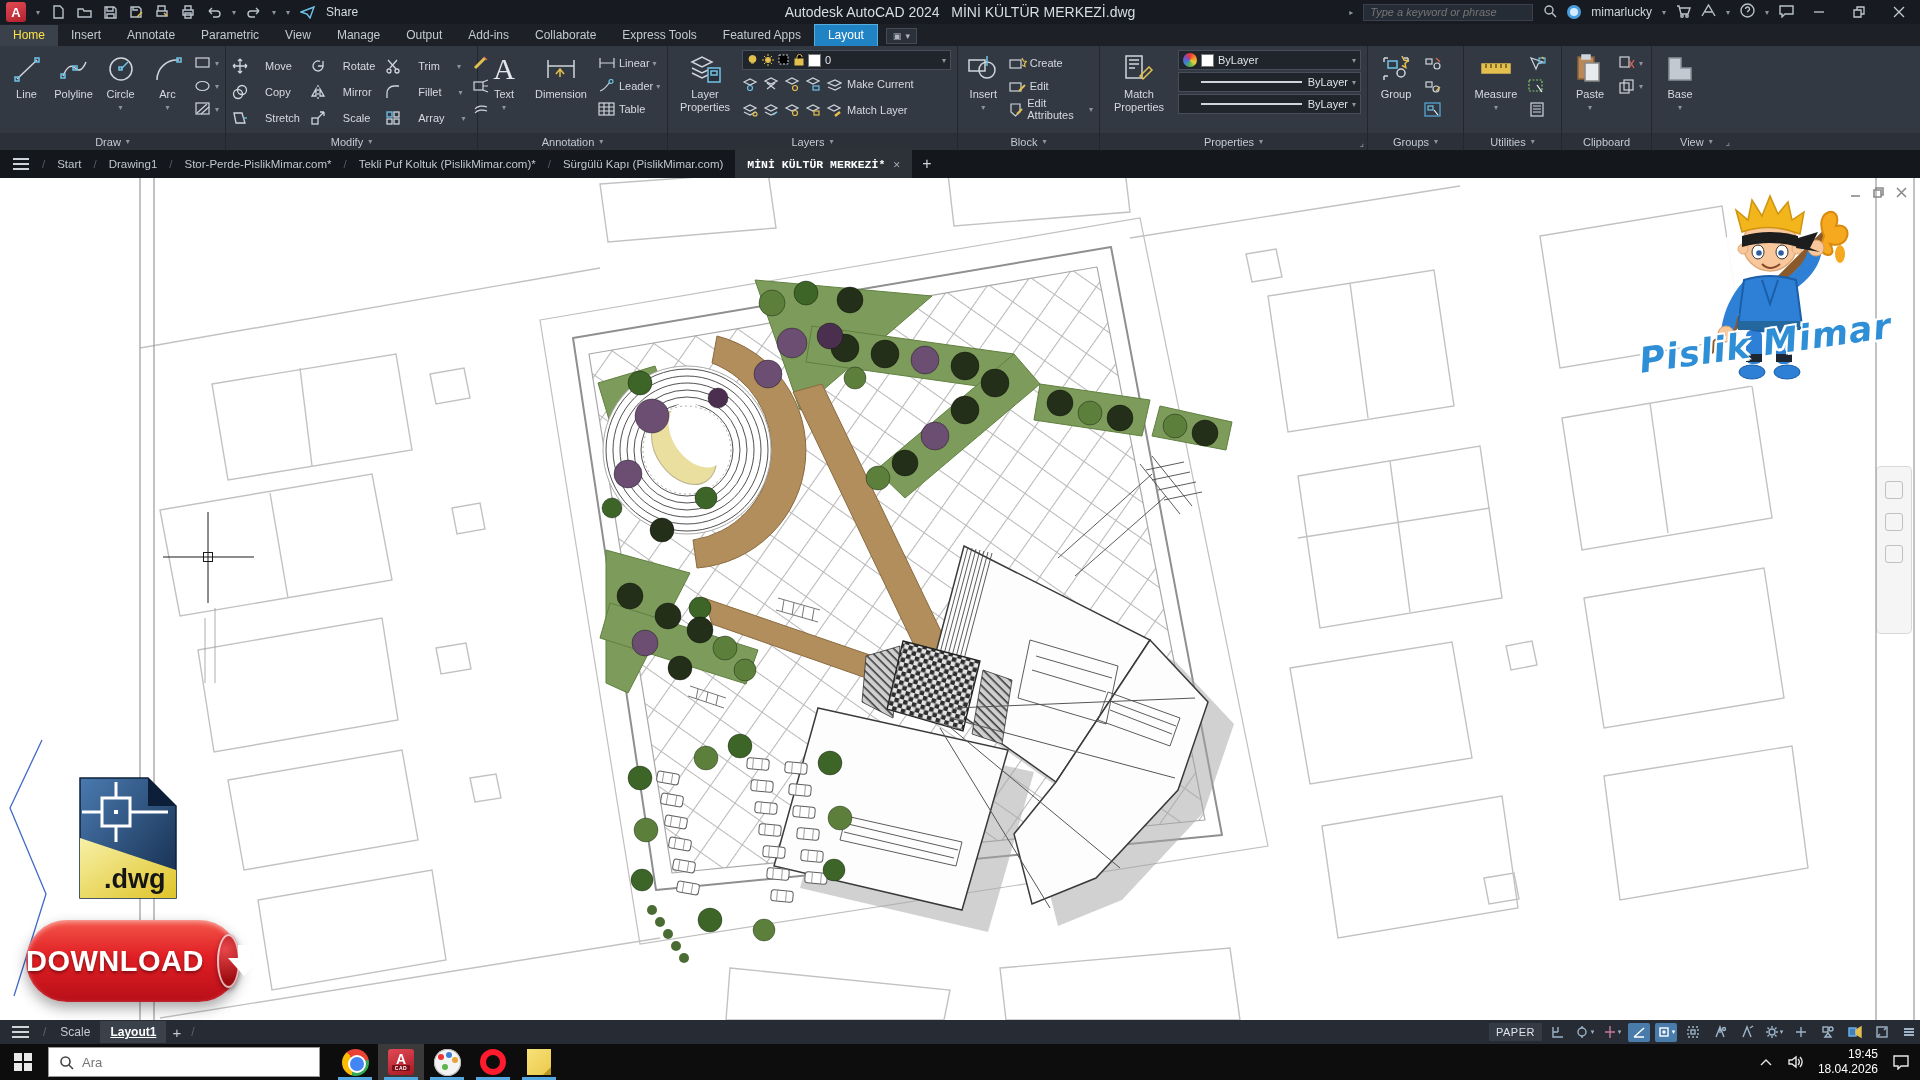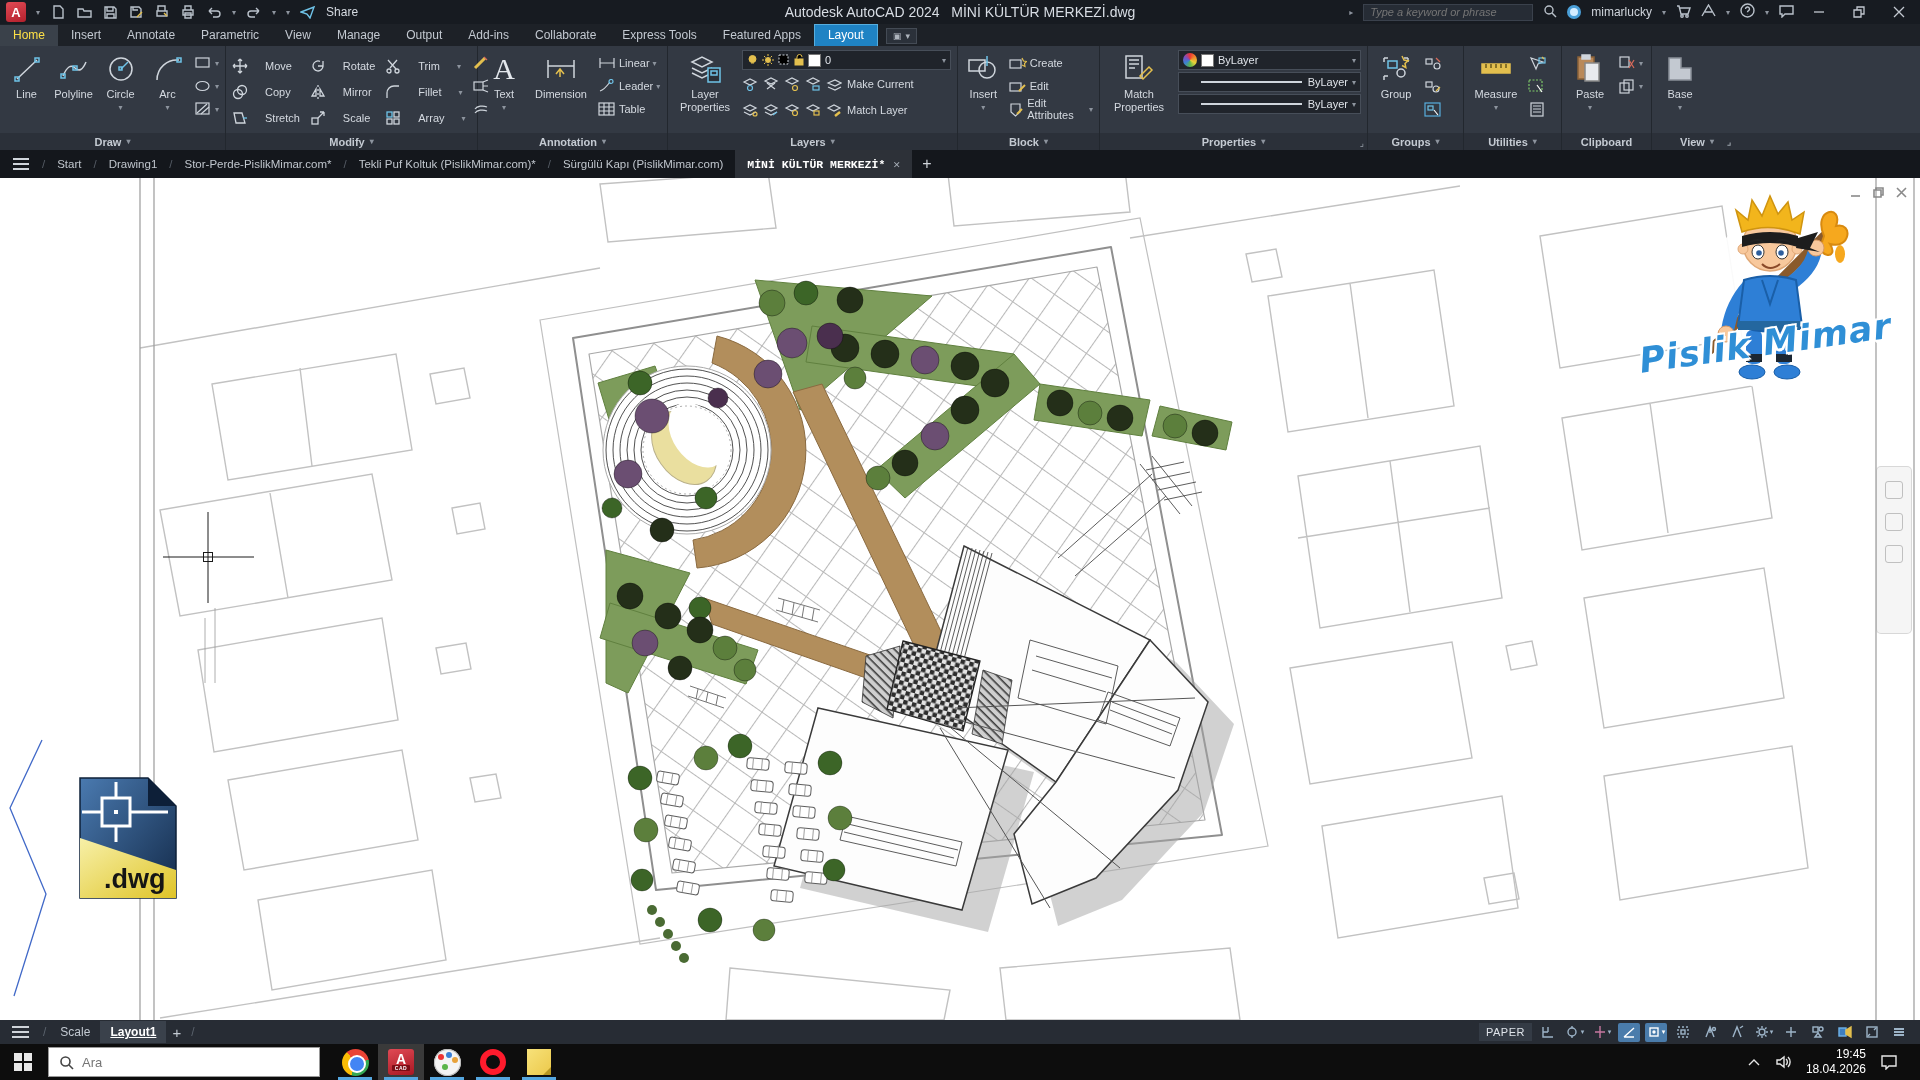--- a/index.html
+++ b/index.html
@@ -25,21 +25,21 @@
   
   #ribbontabs{position:absolute;left:0;top:24px;width:1920px;height:22px;background:#1d2127;display:flex;align-items:flex-end;color:#c3c9d1;font-size:12px;}
   .rtab{padding:3px 13px 4px;cursor:default;}
   .rtab.active{background:#3a414a;color:#fde047;}
   .rtab.ctx{background:#1f83c4;color:#fff;border:1px solid #57aede;border-bottom:none;}
   .rtab-mini{margin-left:8px;background:#2b313a;border:1px solid #444b55;padding:1px 6px;font-size:9px;color:#aeb5bd;display:flex;gap:4px;align-items:center;height:16px;margin-bottom:2px;}
   
   #ribbon{position:absolute;left:0;top:46px;width:1920px;height:104px;background:#333943;display:flex;color:#d5dae1;}
   .panel{border-right:1px solid #22272e;display:flex;flex-direction:column;position:relative;}
   .panel-body{flex:1;display:flex;padding:4px 6px 0;gap:6px;}
-  .panel-title{height:17px;background:#2b3039;font-size:11px;color:#c4cad2;display:flex;align-items:center;justify-content:center;gap:5px;font-weight:bold;}
+  .panel-title{height:17px;background:#2b3039;font-size:11px;color:#c4cad2;display:flex;align-items:center;justify-content:center;gap:5px;}
   .bigbtn{width:54px;display:flex;flex-direction:column;align-items:center;font-size:11px;text-align:center;line-height:1.15;gap:2px;padding-top:2px;}
   .bigbtn .bicon{width:34px;height:34px;display:flex;align-items:center;justify-content:center;}
   .bigbtn svg{stroke:#cfd5dc;fill:none;stroke-width:1.5;}
   .minicol{display:flex;flex-direction:column;justify-content:flex-start;gap:5px;padding-top:4px;}
   .mini{display:flex;align-items:center;gap:3px;height:18px;font-size:11px;}
   .mini svg{stroke:#cfd5dc;fill:none;stroke-width:1.2;}
   .mgrid{display:grid;grid-template-columns:auto auto auto;grid-auto-rows:26px;column-gap:10px;align-content:start;padding-top:3px;}
   .mitem{display:flex;align-items:center;gap:17px;font-size:11px;white-space:nowrap;text-align:center;}
   .mitem svg{stroke:#cfd5dc;fill:none;stroke-width:1.3;}
   .cyn{stroke:#6fc3e8 !important;}
@@ -72,21 +72,21 @@
   .dl-arrow-stem{position:absolute;left:21px;top:11px;width:12px;height:15px;background:#fff;}
   .dl-arrow-head{position:absolute;left:11px;top:24px;width:0;height:0;border-left:16px solid transparent;border-right:16px solid transparent;border-top:18px solid #fff;}
   
   #statusbar{position:absolute;left:0;top:1020px;width:1920px;height:24px;background:#272c34;display:flex;align-items:center;color:#c3cad2;font-size:12px;}
   .sb-burger{display:flex;flex-direction:column;gap:3px;margin:0 10px 0 12px;}
   .sb-burger div{width:17px;height:2px;background:#cfd4da;}
   .sbsep{color:#5a626c;margin:0 4px;}
   .sbtab{padding:4px 10px;}
   .sbtab.active{background:#3a414b;color:#fff;font-weight:bold;text-decoration:underline;}
   .sbplus{font-size:15px;margin:0 6px;}
-  #sb-right{margin-left:auto;display:flex;align-items:center;gap:5px;padding-right:10px;}
+  #sb-right{margin-left:auto;display:flex;align-items:center;gap:5px;}
   .paperbtn{background:#343b45;padding:3px 7px;font-size:11px;color:#dfe4ea;letter-spacing:.5px;}
   .sico{width:22px;height:19px;display:flex;align-items:center;justify-content:center;border-radius:2px;}
   .sico svg{stroke:#9db4c8;fill:none;stroke-width:1.4;}
   .sico.hl{background:#4a7cab;}
   .sico.hl svg{stroke:#fff;}
   .sico .crt{font-size:7px;color:#9db4c8;margin-left:1px;}
   
   #taskbar{position:absolute;left:0;top:1044px;width:1920px;height:36px;background:#0d0d0d;display:flex;align-items:center;color:#fff;}
   #start{width:46px;height:36px;display:flex;align-items:center;justify-content:center;}
   .winlogo{display:grid;grid-template-columns:8px 8px;grid-template-rows:8px 8px;gap:1.5px;}
@@ -101,21 +101,21 @@
   .chrome{width:27px;height:27px;border-radius:50%;background:conic-gradient(from -40deg,#ea4335 0 33%,#34a853 0 66%,#fbbc05 0 100%);position:relative;}
   .chrome:after{content:"";position:absolute;left:6.5px;top:6.5px;width:14px;height:14px;border-radius:50%;background:#4285f4;border:2.5px solid #fff;}
   .acadico{width:26px;height:26px;background:linear-gradient(160deg,#e04a55,#a81722);border-radius:3px;color:#fff;display:flex;flex-direction:column;align-items:center;justify-content:center;font-weight:bold;}
   .acadico .a{font-size:14px;line-height:12px;}
   .acadico .cad{font-size:5px;letter-spacing:.5px;background:#7d0d16;padding:0 3px;border-radius:1px;}
   .paint{width:27px;height:27px;border-radius:50%;background:#f4f4f4;position:relative;box-shadow:inset 0 0 0 1px #bbb;}
   .paint i{position:absolute;width:6px;height:6px;border-radius:50%;}
   .opera{width:26px;height:26px;border-radius:50%;border:6px solid #ff1b2d;}
   .notes{width:24px;height:26px;background:linear-gradient(135deg,#f7e27a,#ecc94b);position:relative;}
   .notes:after{content:"";position:absolute;right:0;bottom:0;border-left:8px solid transparent;border-bottom:8px solid #b79722;}
-  #tray{margin-left:auto;display:flex;align-items:center;gap:14px;padding-right:22px;font-size:12px;}
+  #tray{margin-left:auto;display:flex;align-items:center;gap:14px;padding-right:10px;font-size:12px;}
   #tray svg{stroke:#e6e6e6;fill:none;stroke-width:1.4;}
   .clock{text-align:right;font-size:12px;line-height:1.25;}
 </style>
 </head>
 <body>
 
 <div id="titlebar">
   <div class="qa-icons">
     <div class="appbadge">A</div>
     <span class="caret">▾</span>
@@ -1093,20 +1093,27 @@
   <path d="M70,2 L98,30 L70,30 Z" fill="#0d1f38"></path>
   <g stroke="#ffffff" stroke-width="3" fill="none">
     <rect x="24" y="22" width="28" height="28"></rect>
     <path d="M4,36 H24 M52,36 H90 M38,6 V22 M38,50 V66"></path>
   </g>
   <rect x="36" y="34" width="4" height="4" fill="#fff"></rect>
   <text x="26" y="112" font-family="Liberation Sans,sans-serif" font-size="27" font-weight="bold" fill="#151515">.dwg</text>
 </svg>
 
 
+<div class="dl">
+  <span class="dl-label">DOWNLOAD</span>
+  <span class="dl-circle">
+        <span class="dl-arrow-stem"></span>
+        <span class="dl-arrow-head"></span>
+      </span>
+</div>
 </div>
 
 <div id="statusbar">
   <div class="sb-burger">
       <div></div>
       <div></div>
       <div></div>
     </div>
   <span class="sbsep">/</span>
   <div class="sbtab">Scale</div>

